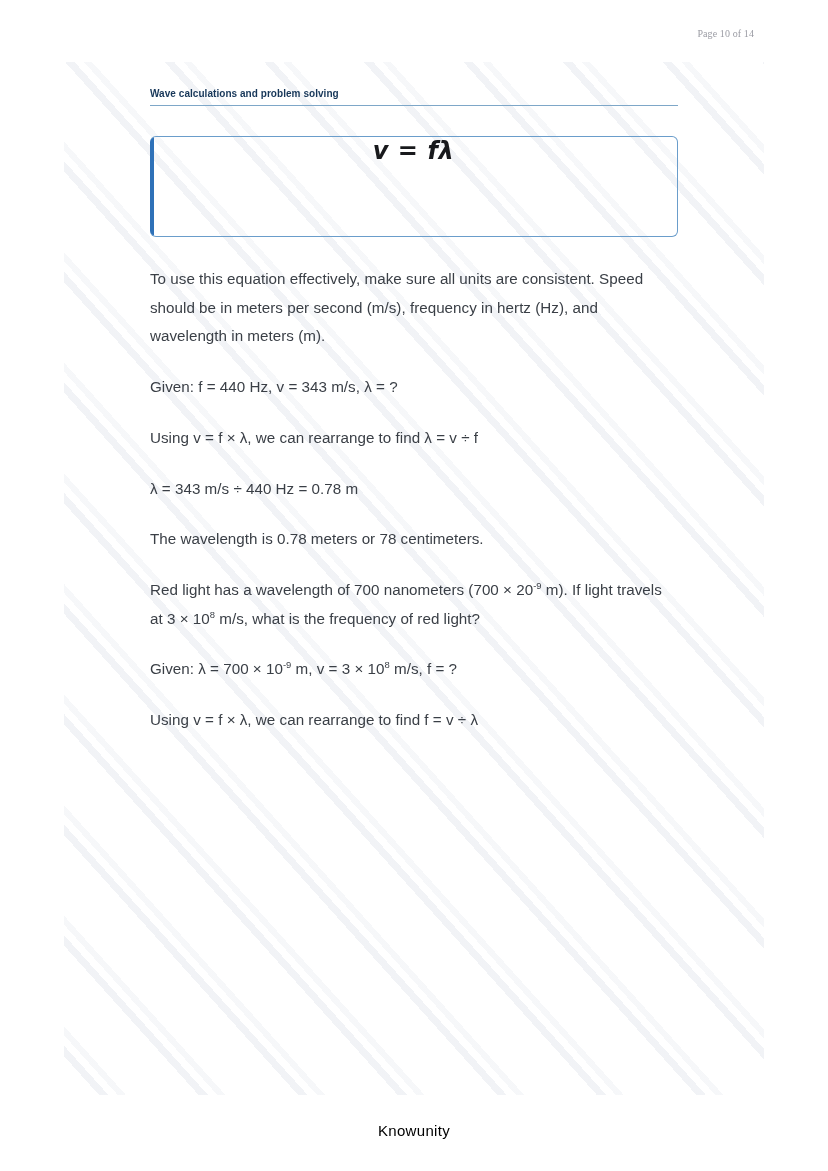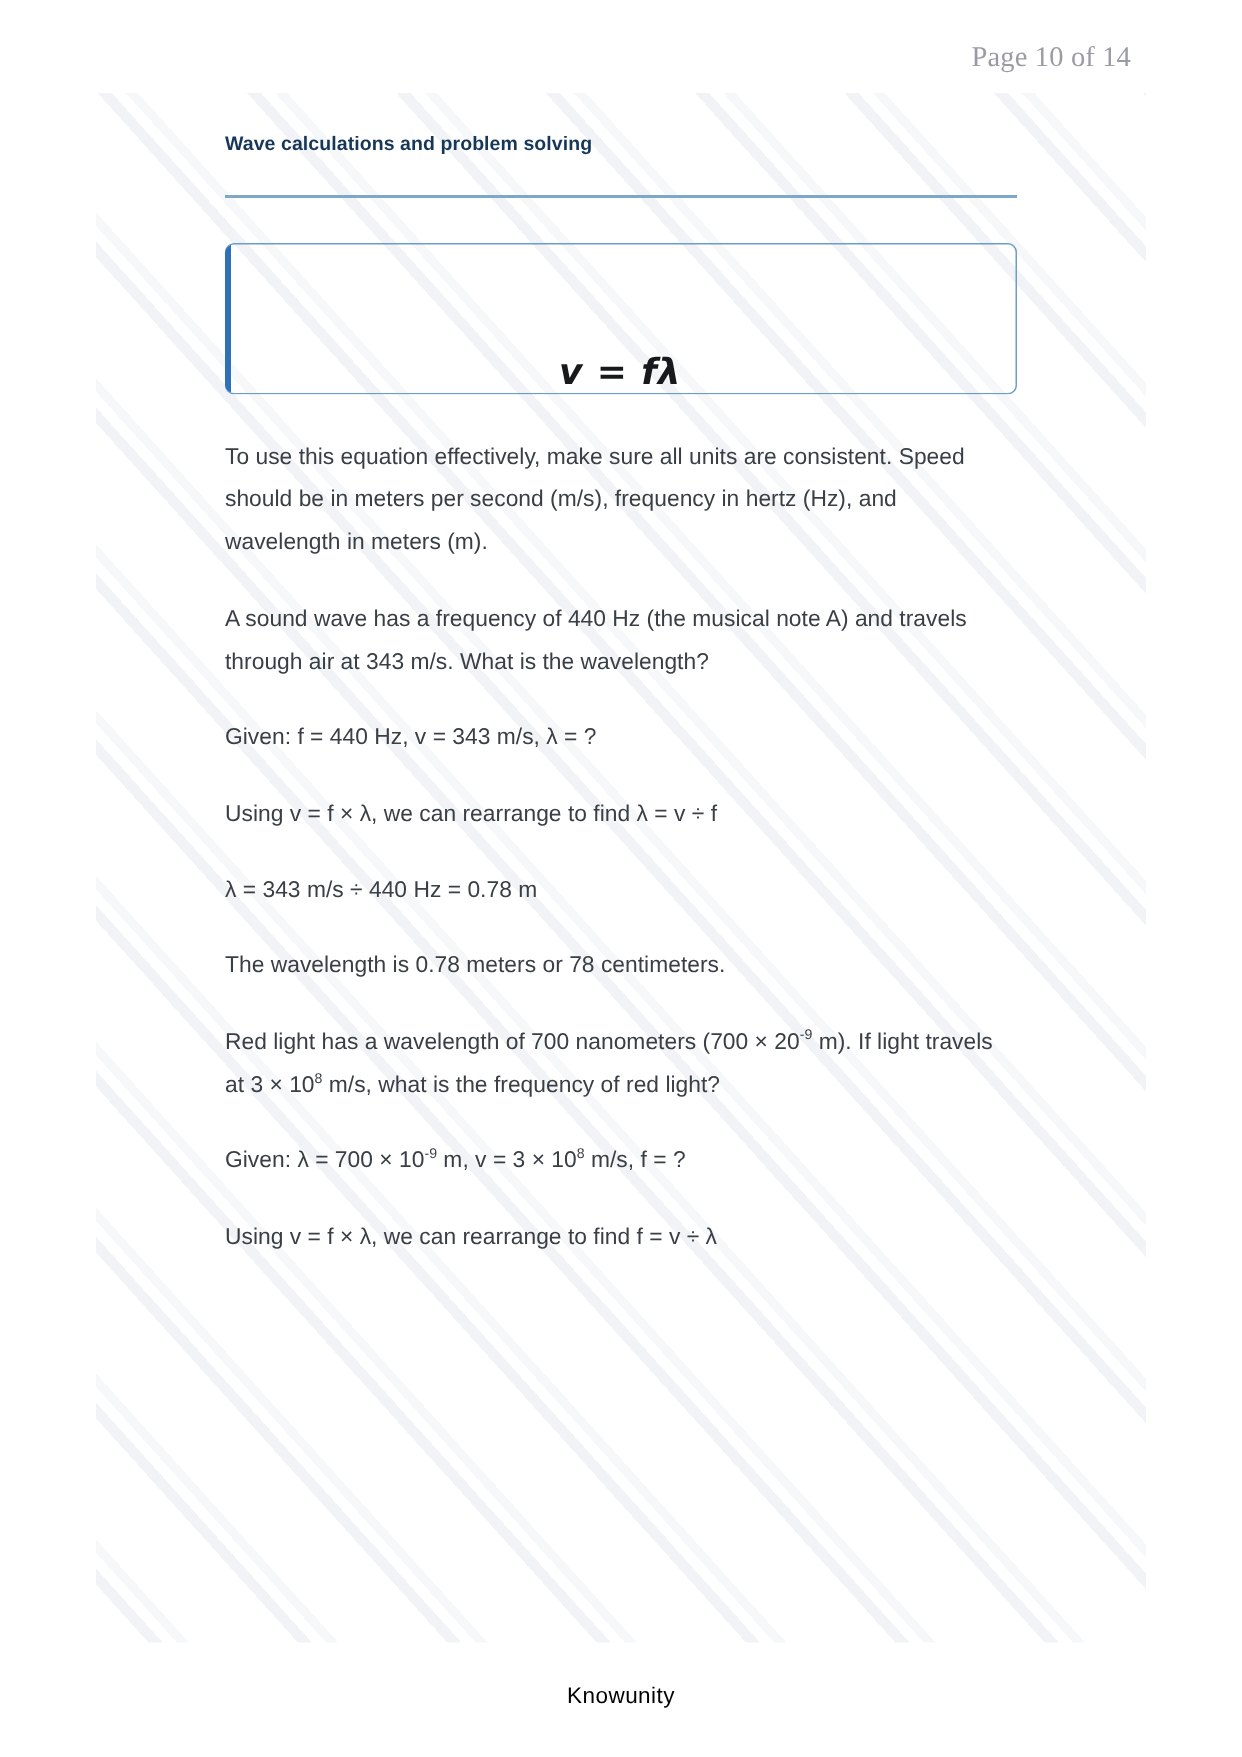--- a/index.html
+++ b/index.html
@@ -22,21 +22,21 @@
     top: 0;
     left: 0;
     right: 0;
     height: 62px;
   }
   .page-number {
     position: absolute;
     right: 74px;
     top: 28px;
     font-family: "Liberation Serif", serif;
-    font-size: 19px;
+    font-size: 10px;
     color: #9a9ba3;
     letter-spacing: 0.1px;
     white-space: nowrap;
     margin-left: 36px;
   }
 
   
   .sheet {
     position: absolute;
     left: 64px;
@@ -61,26 +61,26 @@
 
   .content {
     position: absolute;
     left: 86px;
     top: 14px;
     width: 528px;
   }
 
   
   .section-heading {
-    font-size: 13px;
+    font-size: 10px;
     font-weight: bold;
     color: #173759;
     letter-spacing: 0.05px;
     margin: 0;
-    padding: 0 0 26px 0;
+    padding: 0 0 4px 0;
     line-height: 1.25;
   }
   .heading-rule {
     height: 1.5px;
     background: #7ea7c8;
     width: 100%;
     margin: 0 0 26px 0;
   }
   .heading-block { margin-bottom: 0; }
   .heading-block.first { margin-top: 12px; }
@@ -104,21 +104,21 @@
   
   .formula-box {
     position: relative;
     border: 1px solid #6a9dcb;
     border-left: none;
     border-radius: 6px;
     background: transparent;
     height: 99px;
     margin: 30px 0 28px 0;
     display: flex;
-    align-items: flex-end;
+    align-items: flex-start;
     justify-content: center;
     overflow: hidden;
   }
   .formula-accent {
     position: absolute;
     left: 0;
     top: 0;
     bottom: 0;
     width: 4px;
     background: #2e71b8;
@@ -162,21 +162,20 @@
 
 
     <div class="formula-box">
       <span class="formula-accent"></span>
       <span class="formula-text">v = fλ</span>
     </div>
 
     <p class="body">To use this equation effectively, make sure all units are consistent. Speed should be in meters per second (m/s), frequency in hertz (Hz), and wavelength in meters (m).</p>
 
 
-    <p class="body">A sound wave has a frequency of 440 Hz (the musical note A) and travels through air at 343 m/s. What is the wavelength?</p>
 
     <p class="body">Given: f = 440 Hz, v = 343 m/s, λ = ?</p>
 
     <p class="body">Using v = f × λ, we can rearrange to find λ = v ÷ f</p>
 
     <p class="body">λ = 343 m/s ÷ 440 Hz = 0.78 m</p>
 
     <p class="body">The wavelength is 0.78 meters or 78 centimeters.</p>
 
 

